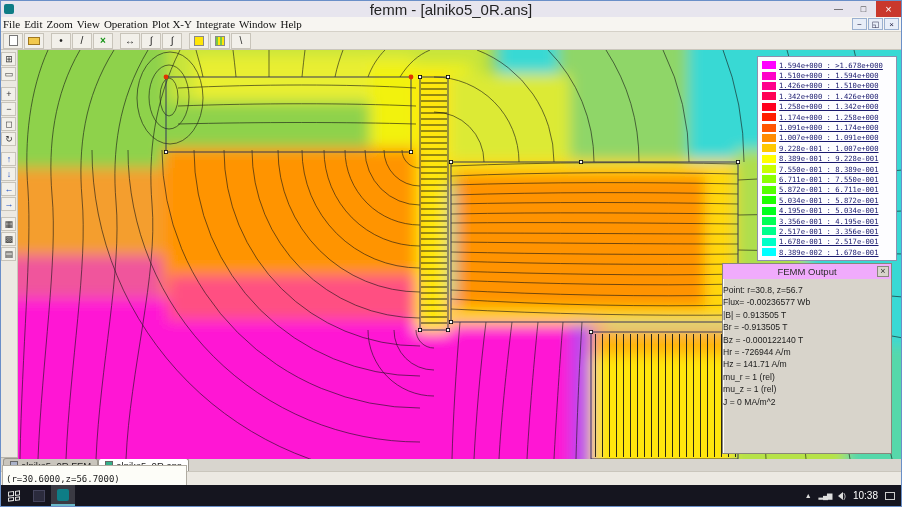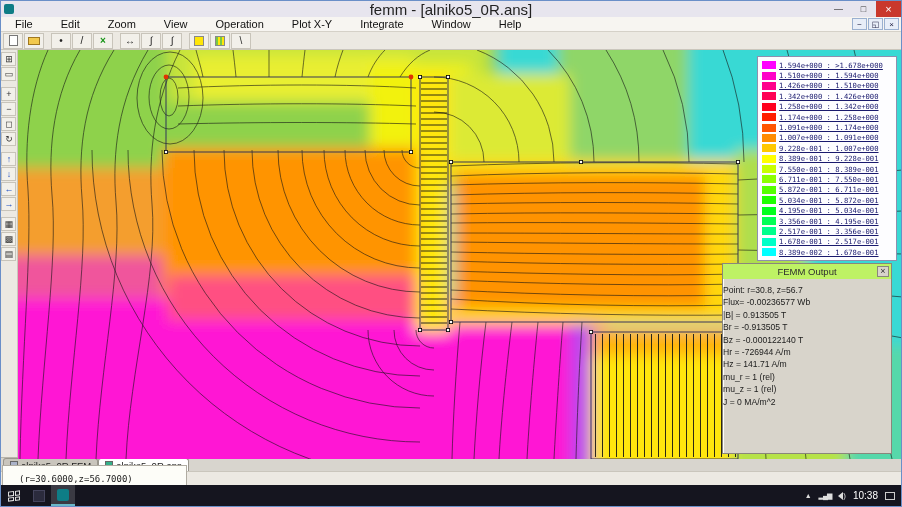--- a/index.html
+++ b/index.html
@@ -15,21 +15,21 @@
     flex:0 0 auto; }
   .title-text { position:absolute; left:0; right:0; text-align:center; font-size:15px; color:#222; }
   .win-controls { margin-left:auto; display:flex; height:100%; z-index:2; }
   .win-btn { width:25px; height:100%; display:flex; align-items:center; justify-content:center;
     font-size:9px; color:#333; }
   .win-btn.close { background:#c9382c; color:#fff; font-size:11px; }
 
   
   .menubar { height:15px; background:#f7f5f1; border-bottom:1px solid #d5d1c8;
     display:flex; align-items:center; font-size:11px; color:#111; flex:0 0 15px; }
-  .menu-item { padding:0 14px; height:100%; display:flex; align-items:center; }
+  .menu-item { padding:0 2px; height:100%; display:flex; align-items:center;font-family:Liberation Serif, serif; }
   .mdi-controls { margin-left:auto; display:flex; gap:1px; margin-right:2px; }
   .mdi-btn { width:15px; height:12px; border:1px solid #9ab0d0; background:#e8eef8;
     font-size:8px; display:flex; align-items:center; justify-content:center; color:#224; }
 
   
   .toolbar { height:18px; background:#ece9e2; border-bottom:1px solid #cac6bc;
     display:flex; align-items:center; gap:1px; padding-left:2px; flex:0 0 18px; }
   .tb-btn { width:20px; height:16px; background:#f2f0ea; border:1px solid #c8c4ba;
     display:flex; align-items:center; justify-content:center; font-size:10px; color:#222; }
   .tb-sep { width:5px; }
@@ -56,21 +56,21 @@
   .legend { position:absolute; top:6px; right:4px; width:140px; background:#fdfdff;
     border:1px solid #8f8fae; padding:3px 4px; }
   .legend-row { display:flex; align-items:center; gap:3px; height:10.4px; }
   .swatch { width:14px; height:8px; flex:0 0 auto; }
   .legend-label { font-family:"DejaVu Sans Mono", monospace; font-size:7.2px;
     color:#1a1a6e; white-space:nowrap;text-decoration:underline; }
 
   
   .femm-output { position:absolute; right:9px; bottom:5px; width:170px; height:191px;
     background:#d8d4cb; border:1px solid #8a867c; box-shadow:1px 1px 0 #fff inset; }
-  .panel-title { height:15px; background:#bef264; display:flex; align-items:center;
+  .panel-title { height:15px; background:#f0abfc; display:flex; align-items:center;
     justify-content:center; position:relative; font-size:9.5px; color:#2e2e2e; }
   .panel-close { position:absolute; right:2px; top:2px; width:12px; height:11px;
     background:#d8d4cb; border:1px solid #8a867c; font-size:9px; line-height:9px;
     text-align:center; color:#333; }
   .panel-body { padding:5px 0; }
   .out-line { font-size:8.6px; line-height:12.4px; color:#202020; white-space:nowrap; }
 
   
   .tabbar { height:14px; background:#d8d5ce; border-top:1px solid #b8b4aa;
     display:flex; align-items:flex-end; padding-left:2px; flex:0 0 14px; }
@@ -79,21 +79,21 @@
     border-bottom:none; border-radius:3px 3px 0 0; }
   .tab.active { background:#fff; }
   .tab-ico { width:8px; height:8px; border:1px solid #666; }
   .tab-ico.fem { background:#aab2c8; }
   .tab-ico.ans { background:#35b08a; }
 
   .statusbar { height:14px; background:#ece9e2; border-top:1px solid #cac6bc;
     display:flex; align-items:center; flex:0 0 14px; }
   .status-field { width:185px; height:28px; margin-left:1px; background:#fdfdf8;
     border:1px solid #b0aca2; font-family:"DejaVu Sans Mono", monospace;
-    font-size:9px; color:#222; display:flex; align-items:center; padding-left:16px; }
+    font-size:9px; color:#222; display:flex; align-items:center; padding-left:3px; }
 
   
   .taskbar { height:21px; background:#15151f; display:flex; align-items:center;
     flex:0 0 21px; color:#eee; }
   .tb-start { width:26px; height:100%; display:flex; align-items:center; justify-content:center; }
   .winlogo { width:12px; height:10px; display:grid; grid-template-columns:1fr 1fr;
     grid-template-rows:1fr 1fr; gap:1px; transform:skewY(-6deg); }
   .winlogo div { border:1px solid #ddd; }
   .task-icon { width:24px; height:100%; display:flex; align-items:center; justify-content:center; }
   .task-icon .dim { width:12px; height:12px; background:#2b2b3d; border:1px solid #44445c; }

